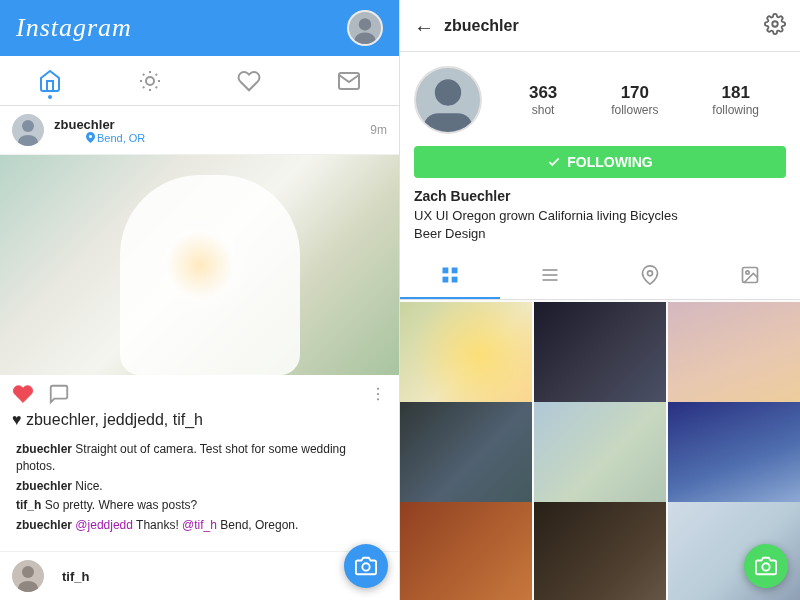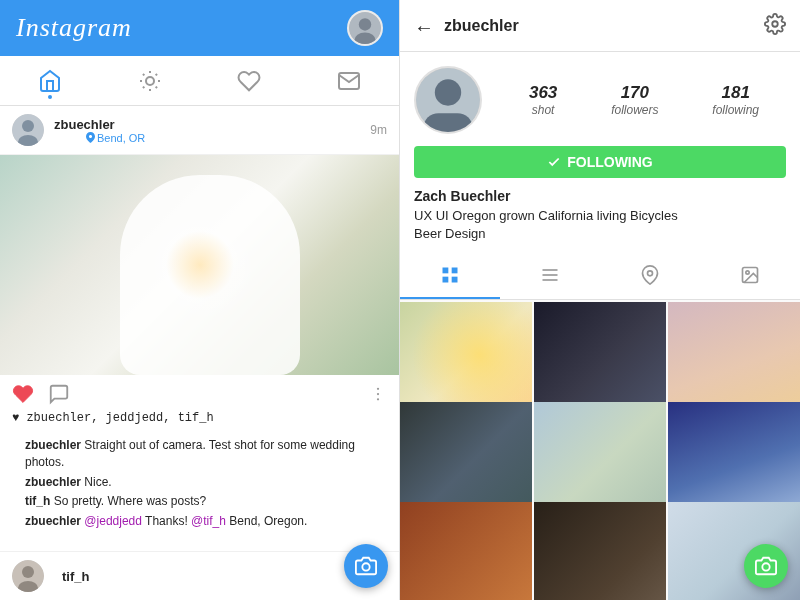--- a/index.html
+++ b/index.html
@@ -168,43 +168,42 @@
       gap: 14px;
       margin-bottom: 6px;
     }
 
     .action-icon {
       cursor: pointer;
       display: flex; align-items: center; justify-content: center;
     }
 
     .likes-text {
-      font-size: 12px;
-      color: #262626;
-      font-family: Liberation Mono, monospace;
+      font-size: 16px;
+      color: #262626;
     }
 
     .comment-line {
       font-size: 12px;
       color: #262626;
       margin-bottom: 3px;
       line-height: 1.4;
     }
 
     .comment-line .username {
       font-weight: 600;
       color: #262626;
     }
 
     .comment-line .mention {
       color: #a21caf;
     }
 
     .post-footer {
-      padding: 4px 25px 8px;
+      padding: 4px 16px 8px;
       background: #fff;
     }
 
     
     .fab-camera {
       position: absolute;
       bottom: 12px;
       right: 12px;
       width: 44px;
       height: 44px;
@@ -265,21 +264,20 @@
 
     .profile-section {
       background: #fff;
       padding: 14px 14px 10px;
     }
 
     .profile-top {
       display: flex;
       align-items: center;
       margin-bottom: 12px;
-      font-style: italic;
     }
 
     .profile-avatar {
       width: 68px;
       height: 68px;
       border-radius: 50%;
       background: #ccc;
       border: 2px solid #e0e0e0;
       margin-right: 20px;
       overflow: hidden;

